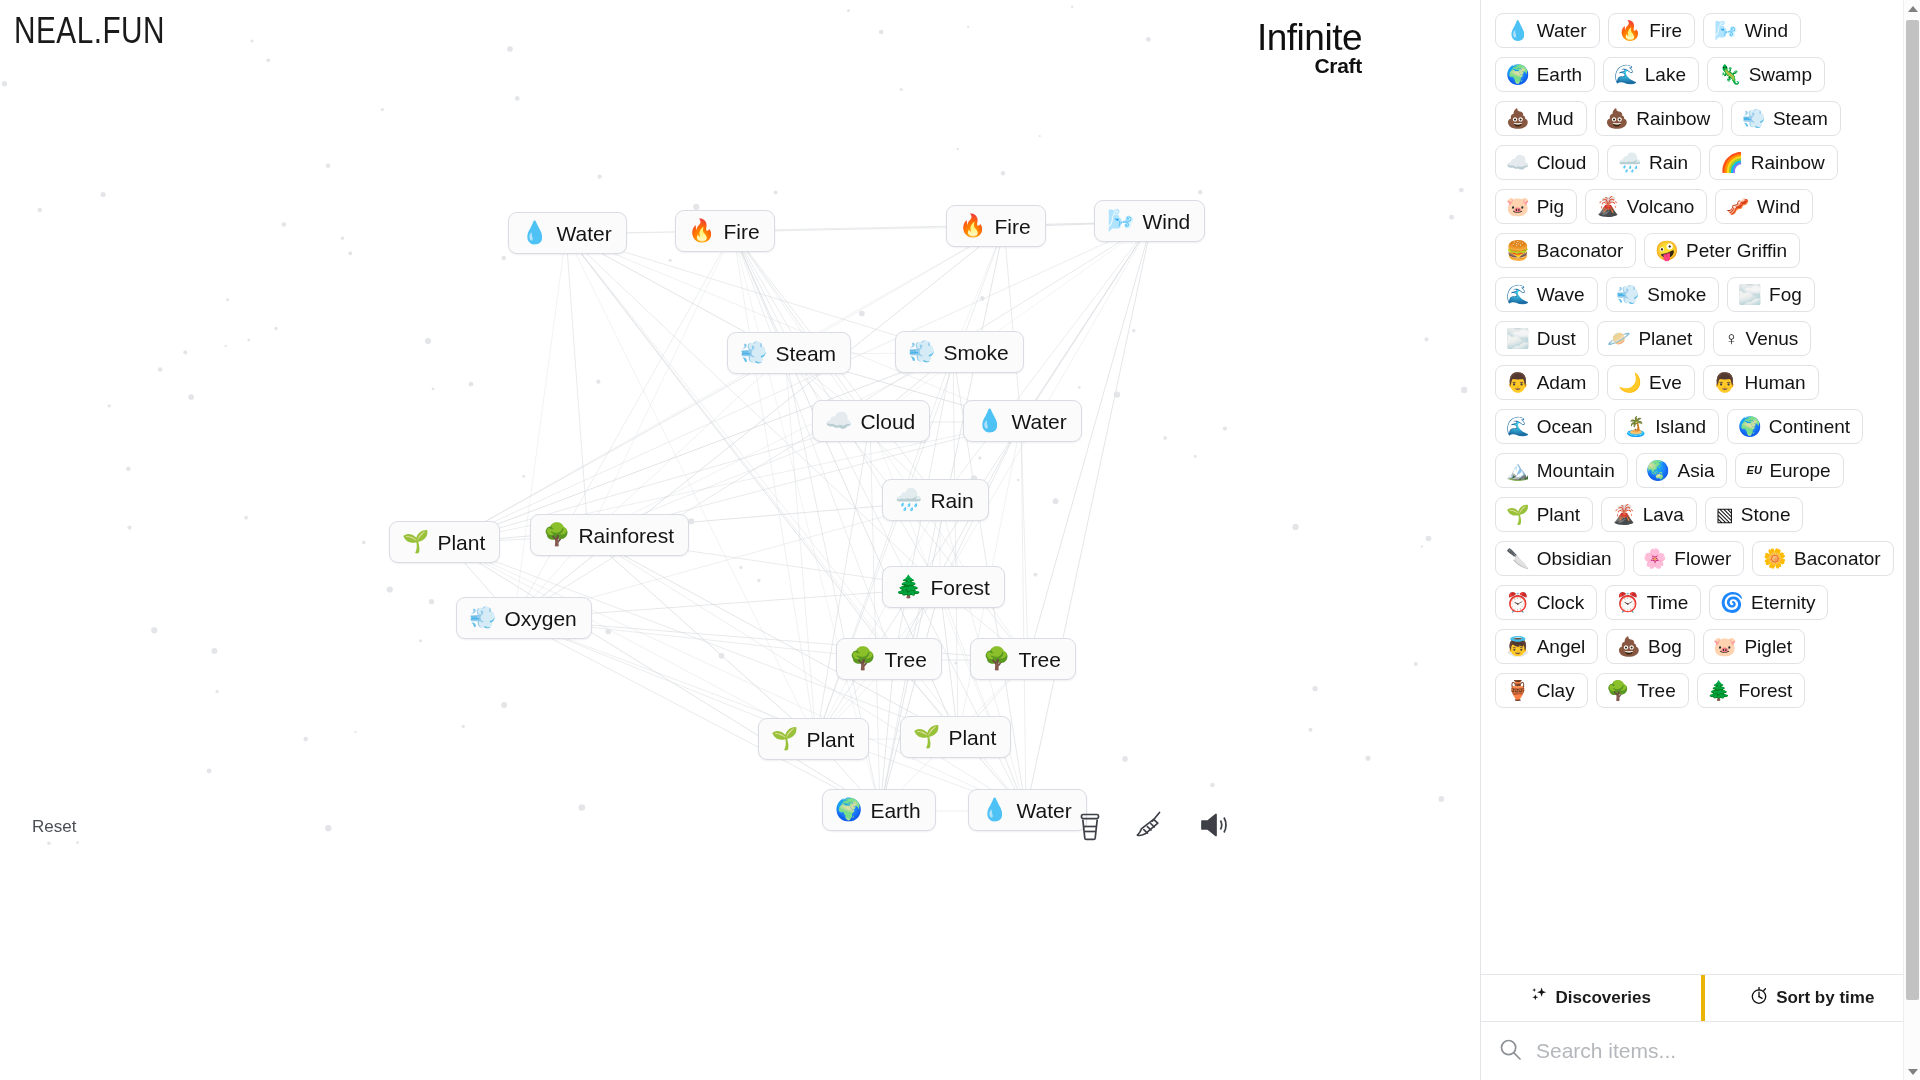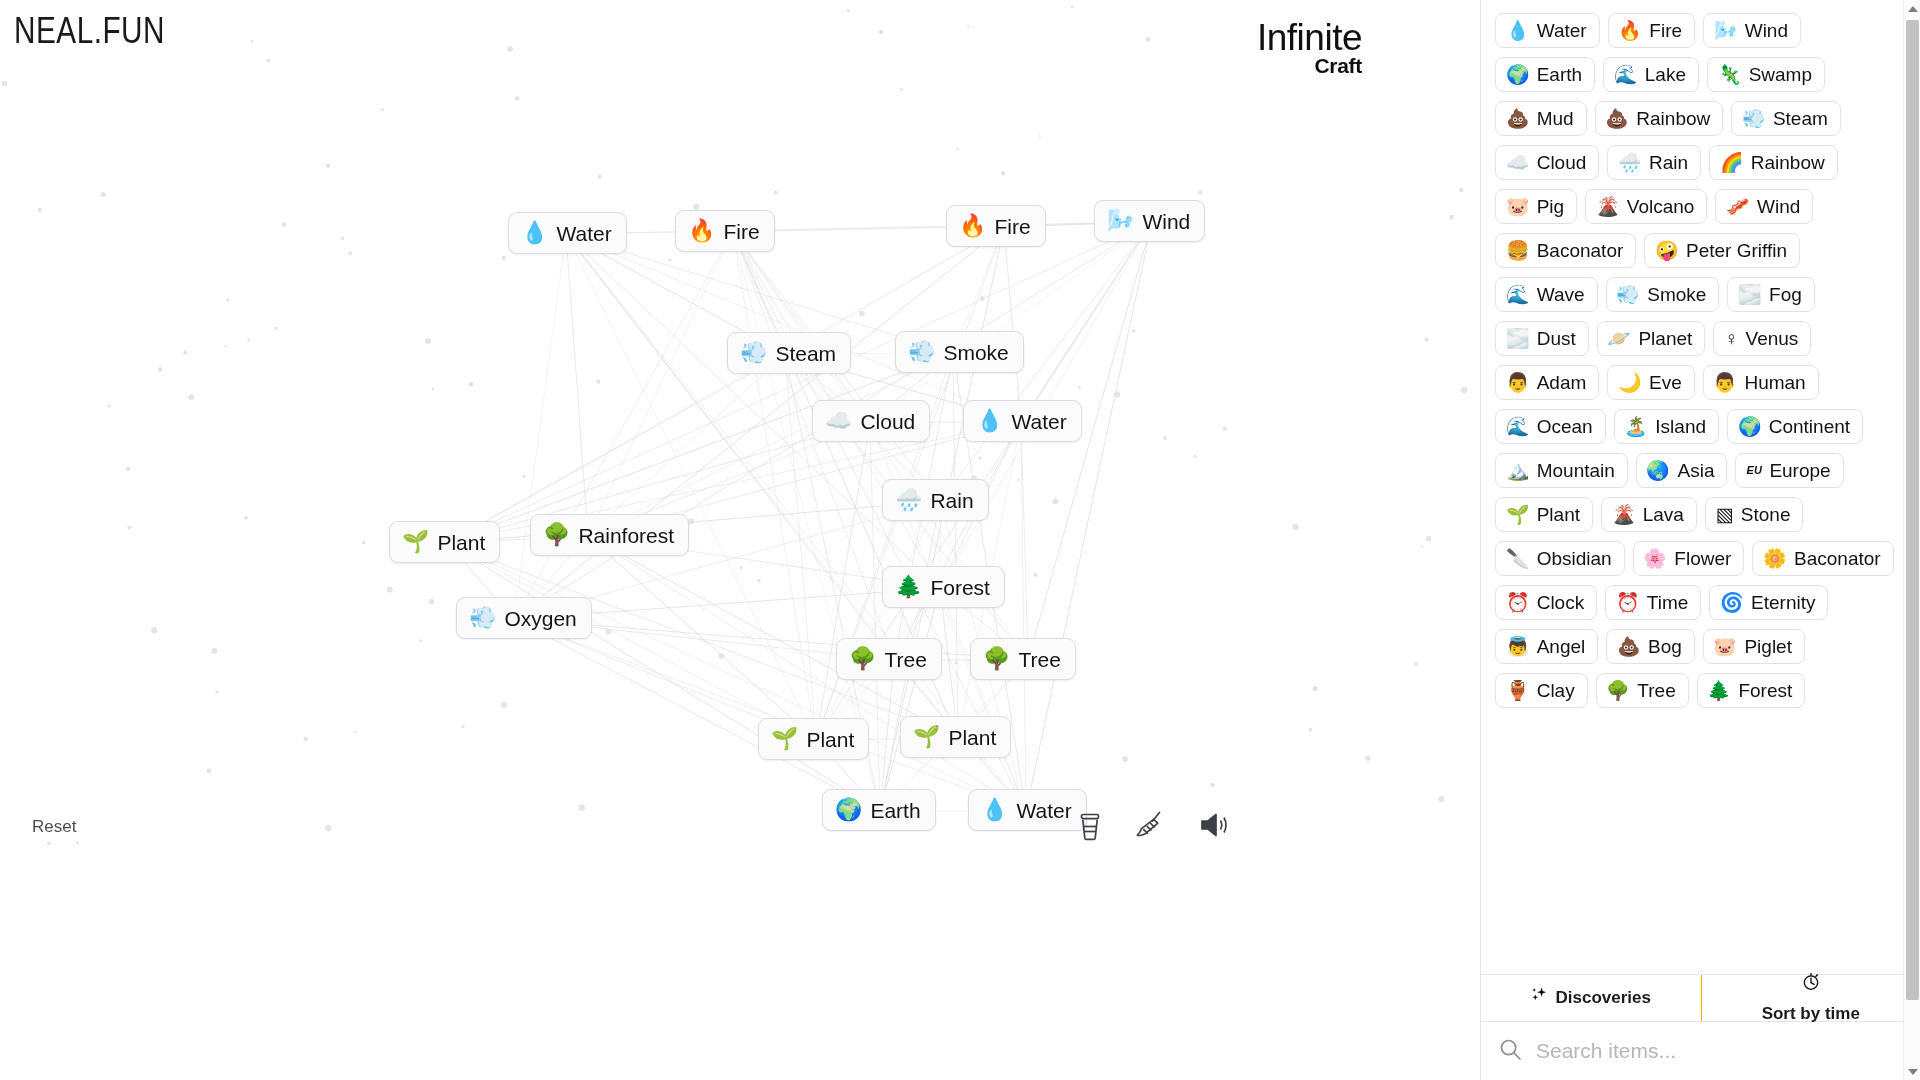--- a/index.html
+++ b/index.html
@@ -130,21 +130,21 @@
   .tab {
     flex: 1 1 50%;
     display: flex; align-items: center; justify-content: center;
     gap: 8px;
     font-size: 17px;
     color: #1b1b1b;
     cursor: pointer;
     user-select:none;
     font-weight:bold;
   }
-  .tab + .tab { border-left: 1px solid #eab308; flex-direction: column; }
+  .tab + .tab { border-left: 4px solid #eab308; }
 
   
   #search-row {
     height: 58px; flex: 0 0 auto;
     display: flex; align-items: center;
     gap: 12px;
     padding: 0 16px 0 18px;
   }
   #search-input {
     flex: 1 1 auto;

